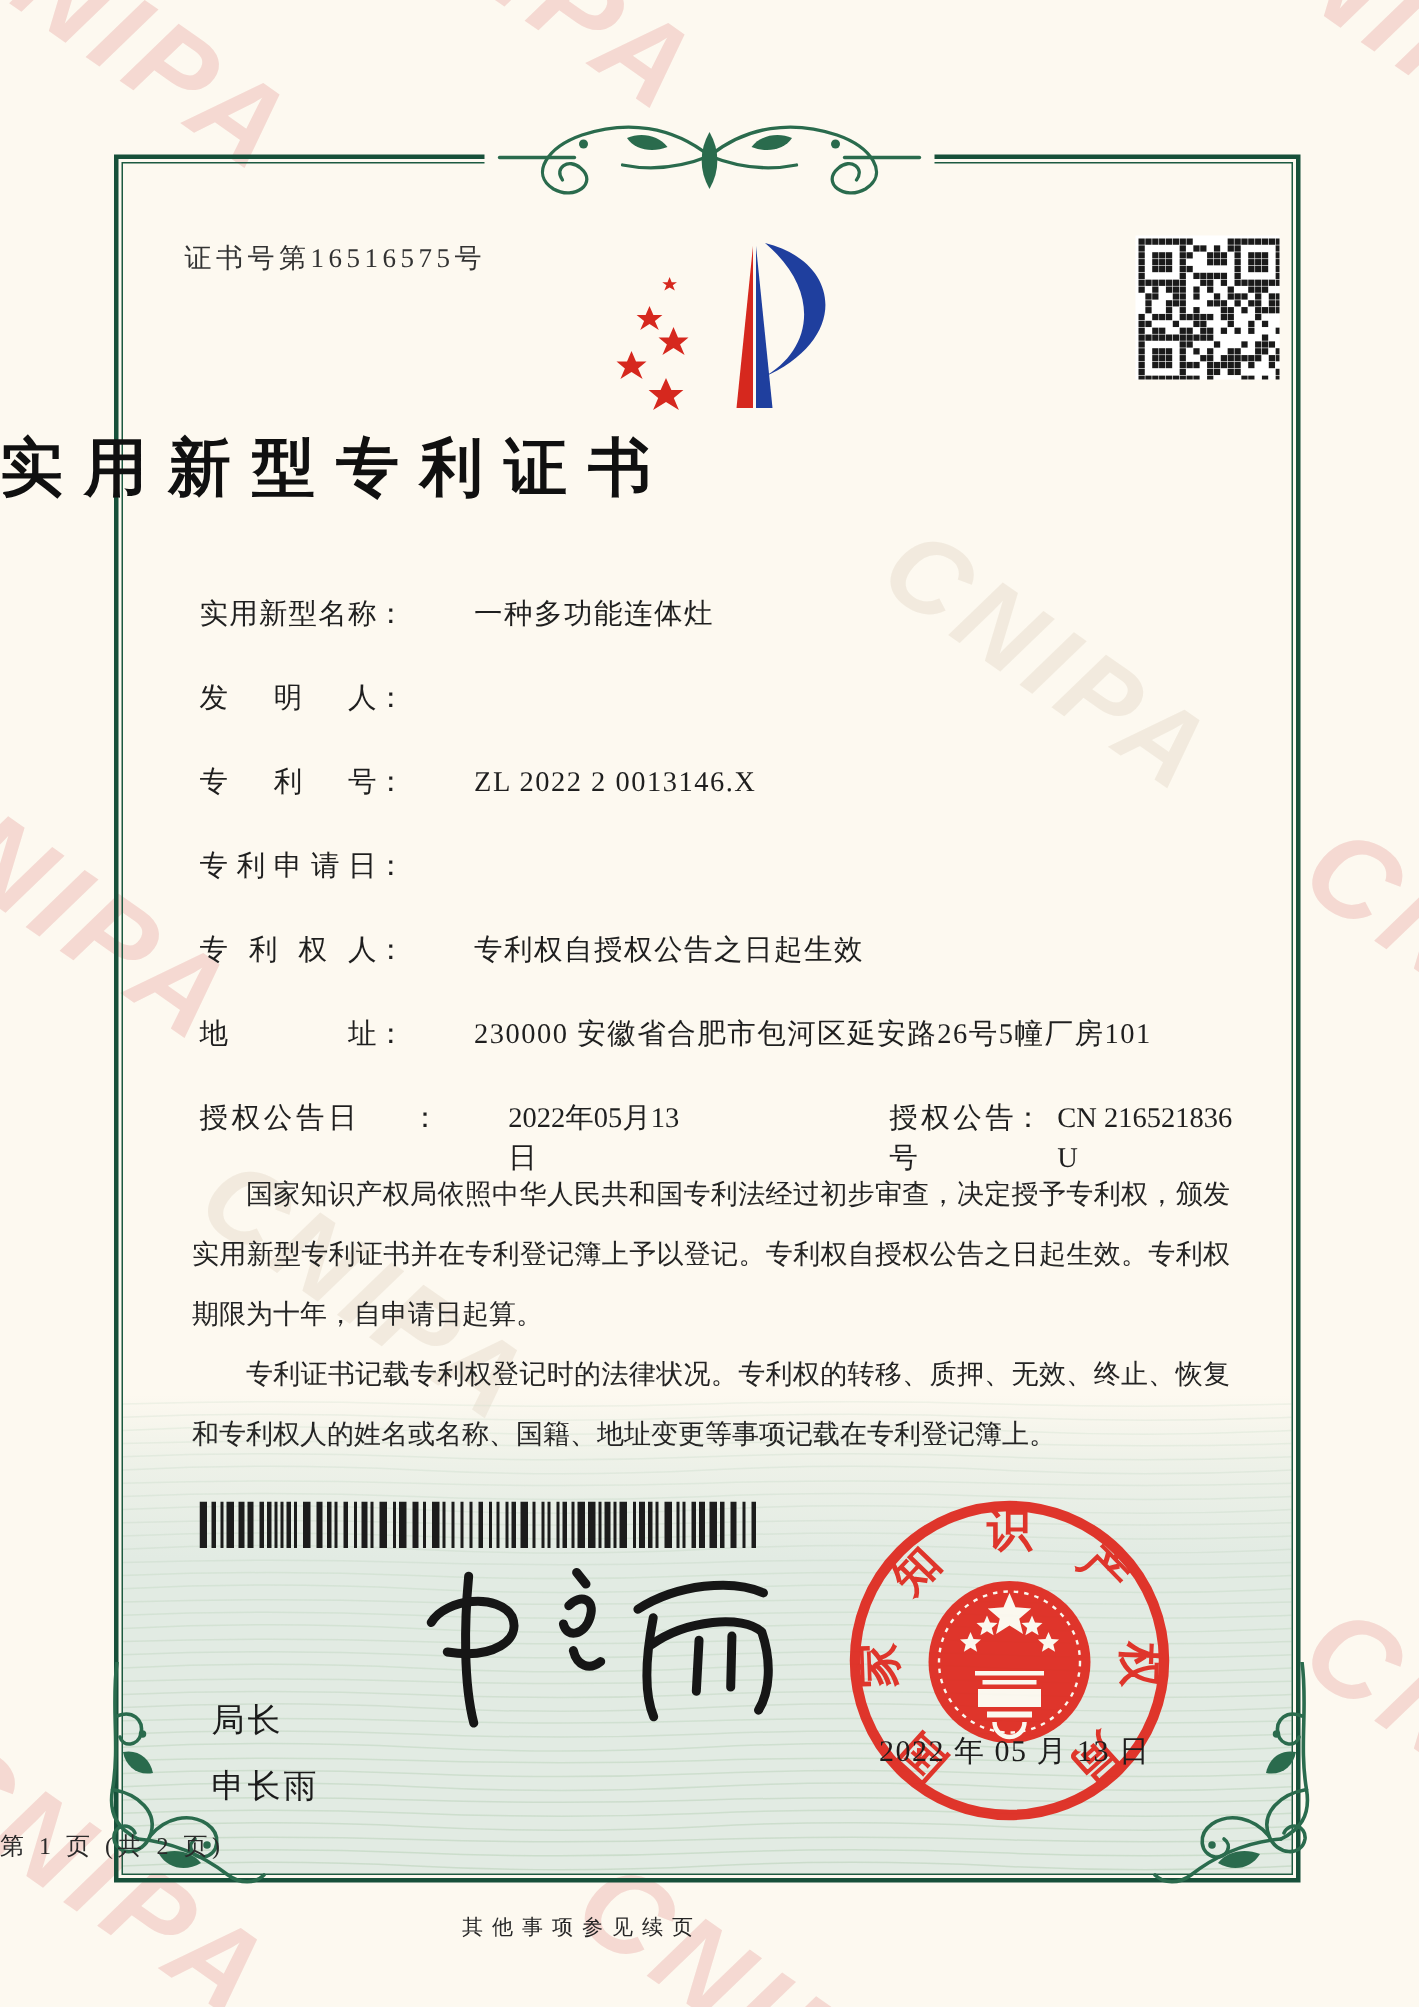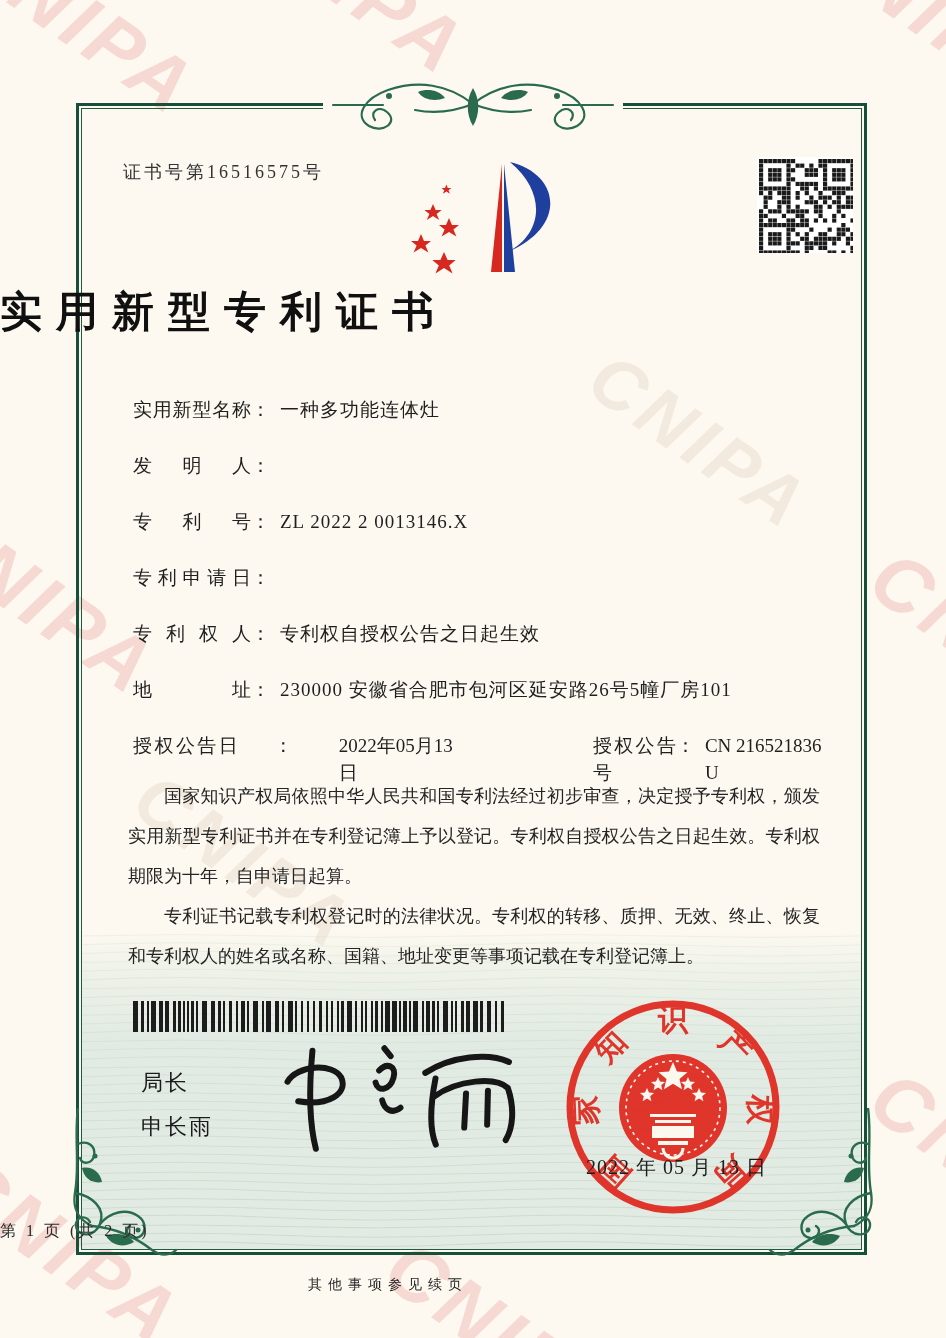--- a/index.html
+++ b/index.html
@@ -29,35 +29,35 @@
   .cert-no{position:absolute; left:123px; top:160px; font-size:18px; letter-spacing:3px; color:#333;}
   .logo{position:absolute; left:396px; top:158px; width:170px; height:120px;}
   .qr{position:absolute; left:757px; top:157px; width:96px; height:96px; background:#fff;}
   .title{position:absolute; left:0; top:284px; width:946px; 
          font-size:42px; font-weight:bold; letter-spacing:14px; color:#101010;}
   
   .fields{position:absolute; left:133px; top:396px; width:690px; font-size:19px; color:#1f1f1f;}
   .frow{display:flex; margin-bottom:29px; line-height:27px;}
   .flabel{display:inline-block; width:118px; text-align:justify; text-align-last:justify;font-family:Liberation Serif, serif;}
   .fcolon{margin-right:10px;}
-  .fvalue{flex:1; letter-spacing:1px;}
+  .fvalue{flex:1; letter-spacing:1px;margin-left:36px;}
   .grant-row{display:flex;gap:36px;}
   .grant-no{margin-left:100px; display:flex;}
   .grant-no .flabel{width:auto; text-align-last:auto;}
   
   .body-text{position:absolute; left:128px; top:776px; width:692px;
              font-size:18px; line-height:40px; color:#242424;}
   .body-text p{margin:0; text-indent:2em; text-align:justify;}
   
   .band{position:absolute; left:82px; top:930px; width:779px; height:319px;
         background:linear-gradient(180deg, rgba(227,236,227,0) 0%, rgba(225,235,226,.55) 14%, #e2ebe3 34%);}
   .band svg{position:absolute; inset:0;}
   
   .barcode{position:absolute; left:133px; top:1001px; width:373px; height:31px;}
-  .issuer{position:absolute; left:141px; top:1068px;
+  .issuer{position:absolute; left:141px; top:1132px;
           font-family:Liberation Serif, serif; font-size:22px; color:#1b1b1b;}
   .issuer div{margin-bottom:14px; letter-spacing:2px;}
   .signature{position:absolute; left:268px; top:1034px; width:250px; height:120px; transform:rotate(-2deg);}
   .seal{position:absolute; left:562px; top:996px; width:222px; height:222px; opacity:.93;}
   .seal-date{position:absolute; left:586px; top:1154px; width:200px; font-size:20px;
              letter-spacing:1px; color:#1d1d1d;}
   .page-num{position:absolute; left:0; top:1221px; width:946px; text-align:left;
             font-size:16px; letter-spacing:3px; color:#2a2a2a;}
   .cont-note{position:absolute; left:0; top:1276px; width:776px; text-align:center;
              font-size:14px; letter-spacing:6px; color:#262626;}

